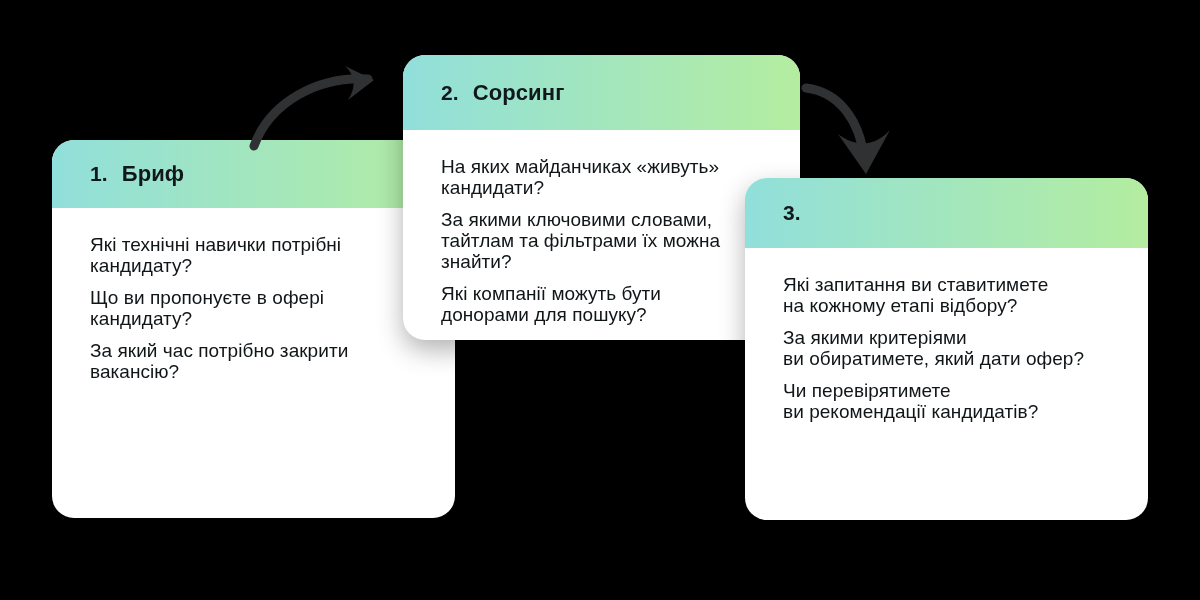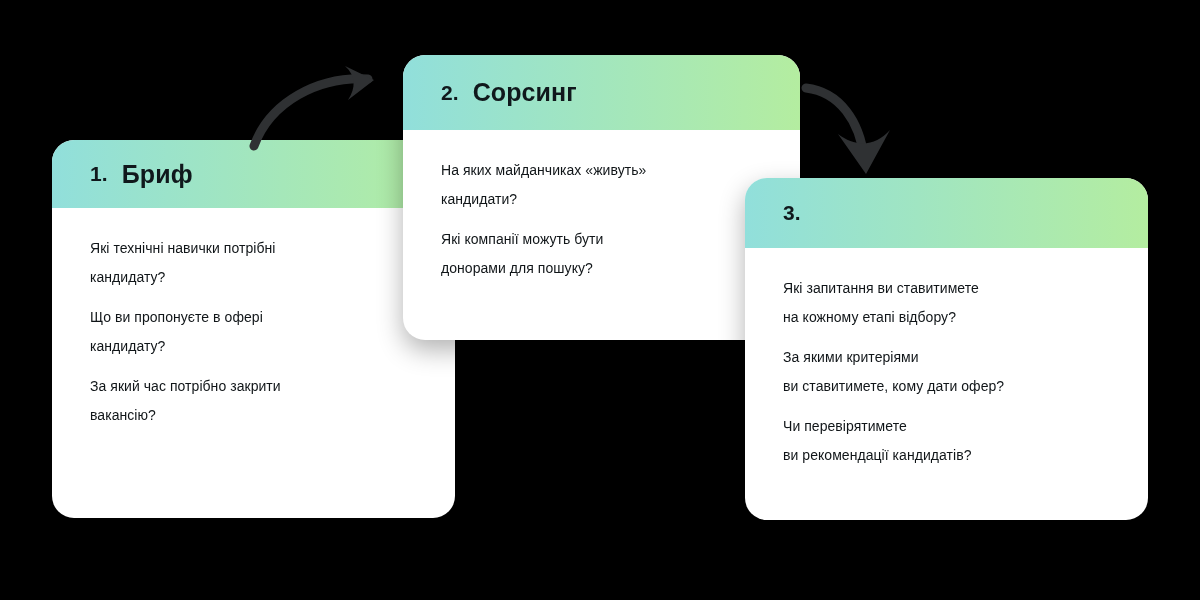--- a/index.html
+++ b/index.html
@@ -40,37 +40,37 @@
     box-sizing: border-box;
   }
 
   .card-header .num {
     font-size: 21px;
     font-weight: bold;
     color: #10181c;
     letter-spacing: 0.1px;
   }
   .card-header .title {
-    font-size: 25px;
+    font-size: 22px;
     font-weight: bold;
     color: #10181c;
     margin-left: 14px;
     letter-spacing: 0.1px;
     white-space: nowrap;
     text-align: center;
   }
 
   .card-body {
     padding: 26px 30px 26px 38px;
     box-sizing: border-box;
   }
 
   .q {
-    font-size: 14px;
-    line-height: 29px;
+    font-size: 19px;
+    line-height: 21px;
     color: #101518;
     margin-bottom: 11px;
     white-space: pre-line;
     letter-spacing: 0.05px;
   }
   .q:last-child { margin-bottom: 0; margin-top: 8px; }
 
   
   #card-1 { left: 52px;  top: 140px; width: 403px; height: 378px; z-index: 2; }
   #card-2 { left: 403px; top: 55px;  width: 397px; height: 285px; z-index: 3; }
@@ -109,34 +109,37 @@
   </div>
 
   <div class="card" id="card-2">
     <div class="card-header" style="background: linear-gradient(90deg, rgb(145, 223, 219) 0%, rgb(180, 237, 160) 100%);">
       <span class="num">2.</span>
       <span class="title">Сорсинг</span>
     </div>
     <div class="card-body">
       <div class="q">На яких майданчиках «живуть»
 кандидати?</div>
+      <div class="q">За якими ключовими словами,
+тайтлам та фільтрами їх можна
+знайти?</div>
       <div class="q">Які компанії можуть бути
 донорами для пошуку?</div>
     </div>
   </div>
 
   <div class="card" id="card-3">
     <div class="card-header" style="background: linear-gradient(90deg, rgb(145, 223, 219) 0%, rgb(180, 237, 160) 100%);">
       <span class="num">3.</span>
     </div>
     <div class="card-body">
       <div class="q">Які запитання ви ставитимете
 на кожному етапі відбору?</div>
       <div class="q">За якими критеріями
-ви ставитимете, кому дати офер?</div>
+ви обиратимете, який дати офер?</div>
       <div class="q">Чи перевірятимете
 ви рекомендації кандидатів?</div>
     </div>
   </div>
 
   <svg class="arrow" id="arrow-1" viewBox="0 0 170 90">
     <path d="M6,84 C22,40 70,14 120,17" fill="none" stroke="#2f3133" stroke-width="9" stroke-linecap="round"></path>
     <path d="M97,4 L126,18 L100,38 C108,26 108,14 97,4 Z" fill="#2f3133"></path>
   </svg>
 

